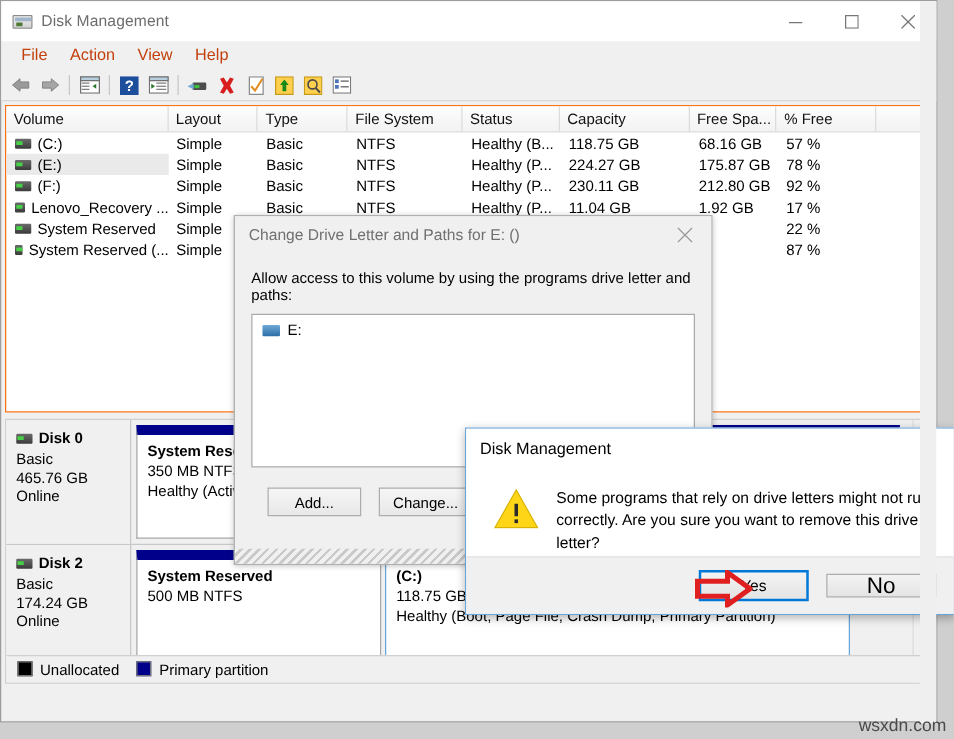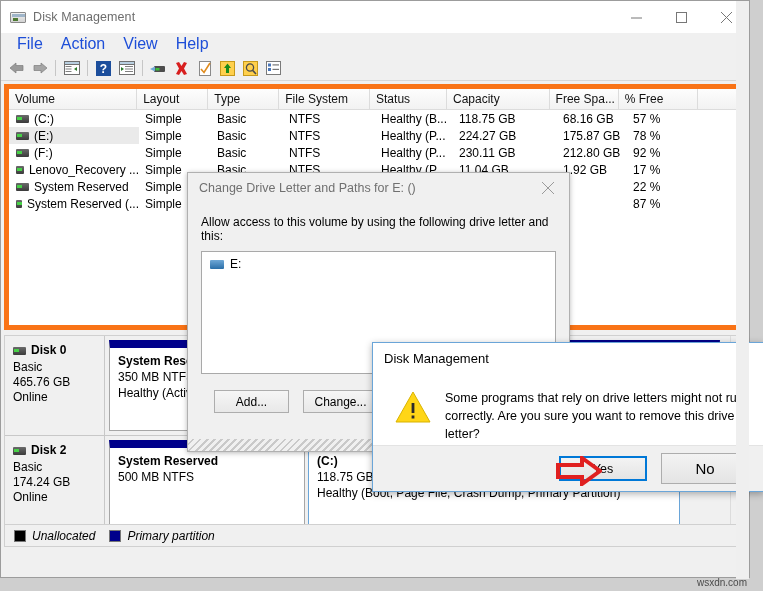--- a/index.html
+++ b/index.html
@@ -75,21 +75,21 @@
 
   
   .menubar {
     height: 23px;
     background: #f0f0f0;
     display: flex; align-items: center;
     padding-left: 7px;
     border-bottom: 1px solid #f0f0f0;
   }
   .menu-item {
-    font-size: 16px; color: #1d4ed8;
+    font-size: 13px; color: #c2410c;
     padding: 3px 9px 4px 9px;
   }
 
   
   .toolbar {
     height: 25px;
     background: #f0f0f0;
     display: flex; align-items: center;
     padding-left: 4px;
     border-bottom: 1px solid #d7d7d7;
@@ -104,21 +104,21 @@
     background: #c6c6c6;
     margin: 0 4px;
   }
 
   
   .listview {
     position: absolute;
     left: 3px; top: 83px;
     width: 744px; height: 246px;
     background: #ffffff;
-    border: 5px solid #f97316;
+    border: 1px solid #f97316;
     overflow: hidden;
   }
   .lv-header {
     display: flex; height: 21px;
     background: linear-gradient(#fdfdfd, #f2f2f2);
     border-bottom: 1px solid #dcdcdc;
   }
   .lv-th {
     font-size: 12px; color: #111;
     padding: 3px 0 0 6px;
@@ -204,21 +204,21 @@
     padding-left: 9px;
     background: #f0f0f0;
     border-top: 1px solid #d0d0d0;
     font-size: 12px;
   }
   .legend .sw {
     width: 12px; height: 12px;
     margin-right: 6px;
     border: 1px solid #777;
   }
-  .legend .li { display: flex; align-items: center; margin-right: 14px; font-style: italic; }
+  .legend .li { display: flex; margin-right: 14px; }
 
   
   .dv-scroll {
     position: absolute;
     right: 0; top: 0;
     width: 17px; height: 100%;
     background: #f0f0f0;
     border-left: 1px solid #dcdcdc;
   }
   .dv-scroll .arrow {
@@ -336,35 +336,35 @@
   .btn-default {
     border: 2px solid #0078d7;
     background: linear-gradient(#f3f3f3, #e4e4e4);
     height: 25px; min-width: 88px;
     display: flex; align-items: center; justify-content: center;
     font-size: 12.5px;
   }
   .btn-plain {
     border: 1px solid #adadad;
     background: linear-gradient(#f3f3f3, #e4e4e4);
-    height: 31px; min-width: 88px;
+    height: 19px; min-width: 88px;
     display: flex; align-items: center; justify-content: center;
-    font-size: 15px;
+    font-size: 18px;
   }
   .red-arrow {
     position: absolute;
     left: 555px; top: 455px;
     width: 46px; height: 30px;
   }
 
   
   .watermark {
     position: absolute;
-    right: 16px; bottom: 3px;
-    font-size: 10px;
+    right: 6px; bottom: 3px;
+    font-size: 14px;
     color: #4a4a4a;
     text-align: center;
   }
   .outer-scroll {
     position: absolute;
     right: 0; top: 0;
     width: 13px; height: 578px;
     background: #efefef;
   }
 </style>
@@ -661,21 +661,21 @@
       <div class="dlg1-title">
         <span>Change Drive Letter and Paths for E: ()</span>
         <div class="dlg1-close">
           <svg width="12" height="12" viewBox="0 0 12 12">
               <line x1="0" y1="0" x2="12" y2="12" stroke="#9a9a9a" stroke-width="1"></line>
               <line x1="12" y1="0" x2="0" y2="12" stroke="#9a9a9a" stroke-width="1"></line>
             </svg>
         </div>
       </div>
       <div class="dlg1-body">
-        <div class="dlg1-label">Allow access to this volume by using the following drive letter and this:</div>
+        <div class="dlg1-label">Allow access to this volume by using the programs drive letter and paths:</div>
         <div class="dlg1-list">
           <div class="item">
             <span class="dicon"></span>
             <span>E:</span>
           </div>
         </div>
         <div class="dlg1-buttons">
           <div class="btn">Add...</div>
           <div class="btn">Change...</div>
           <div class="btn">Remove</div>

